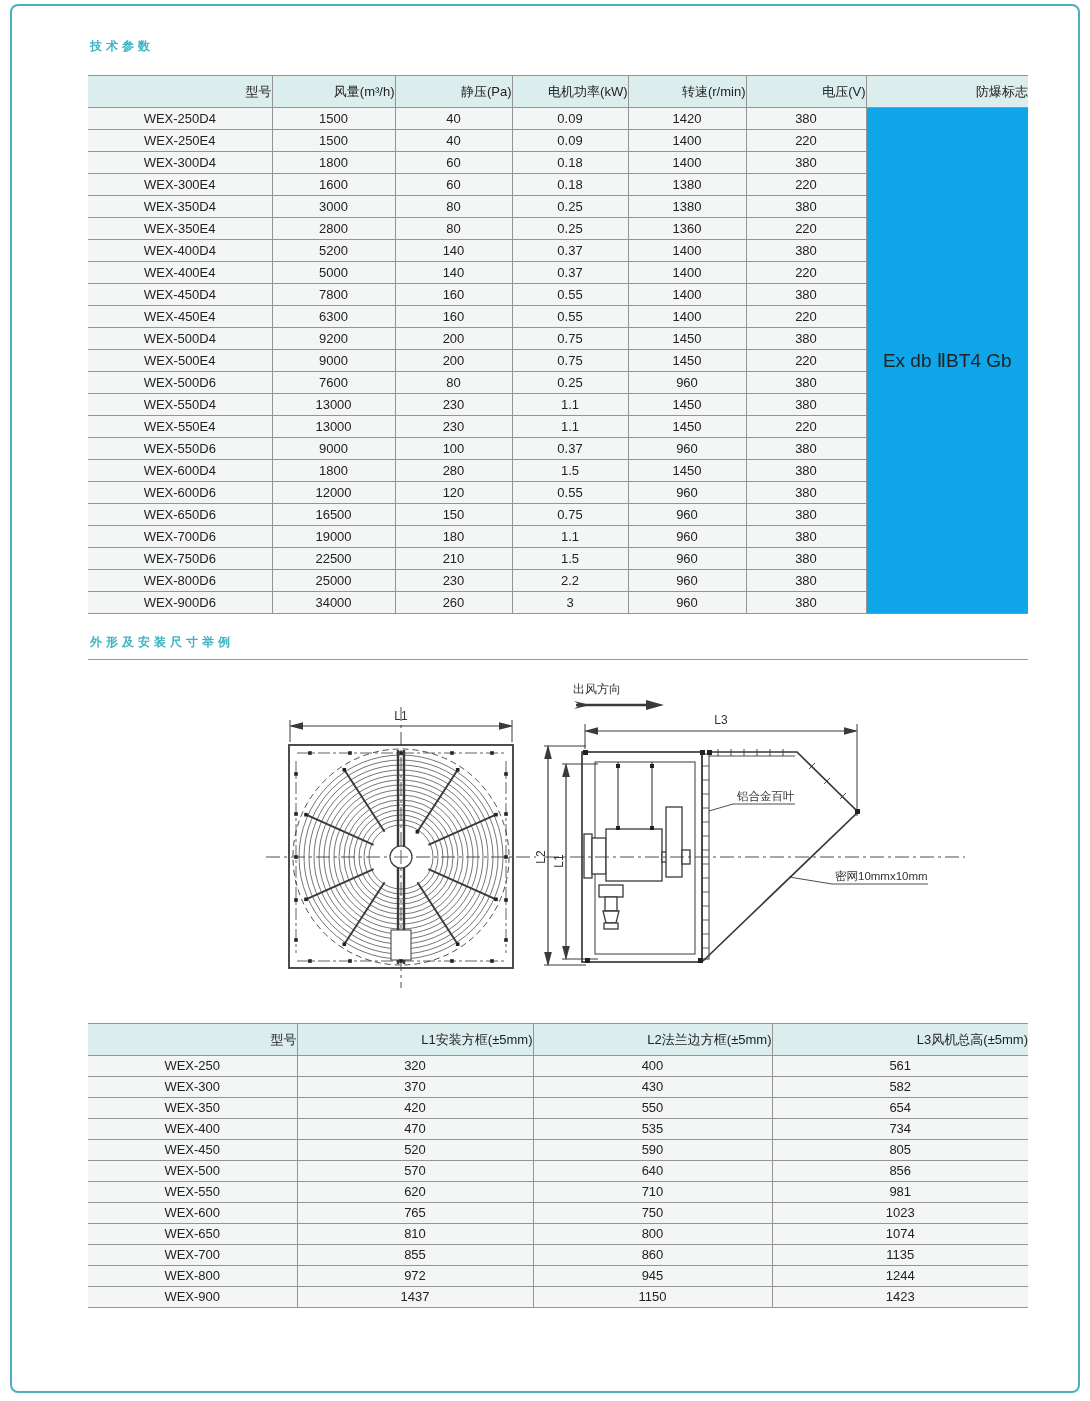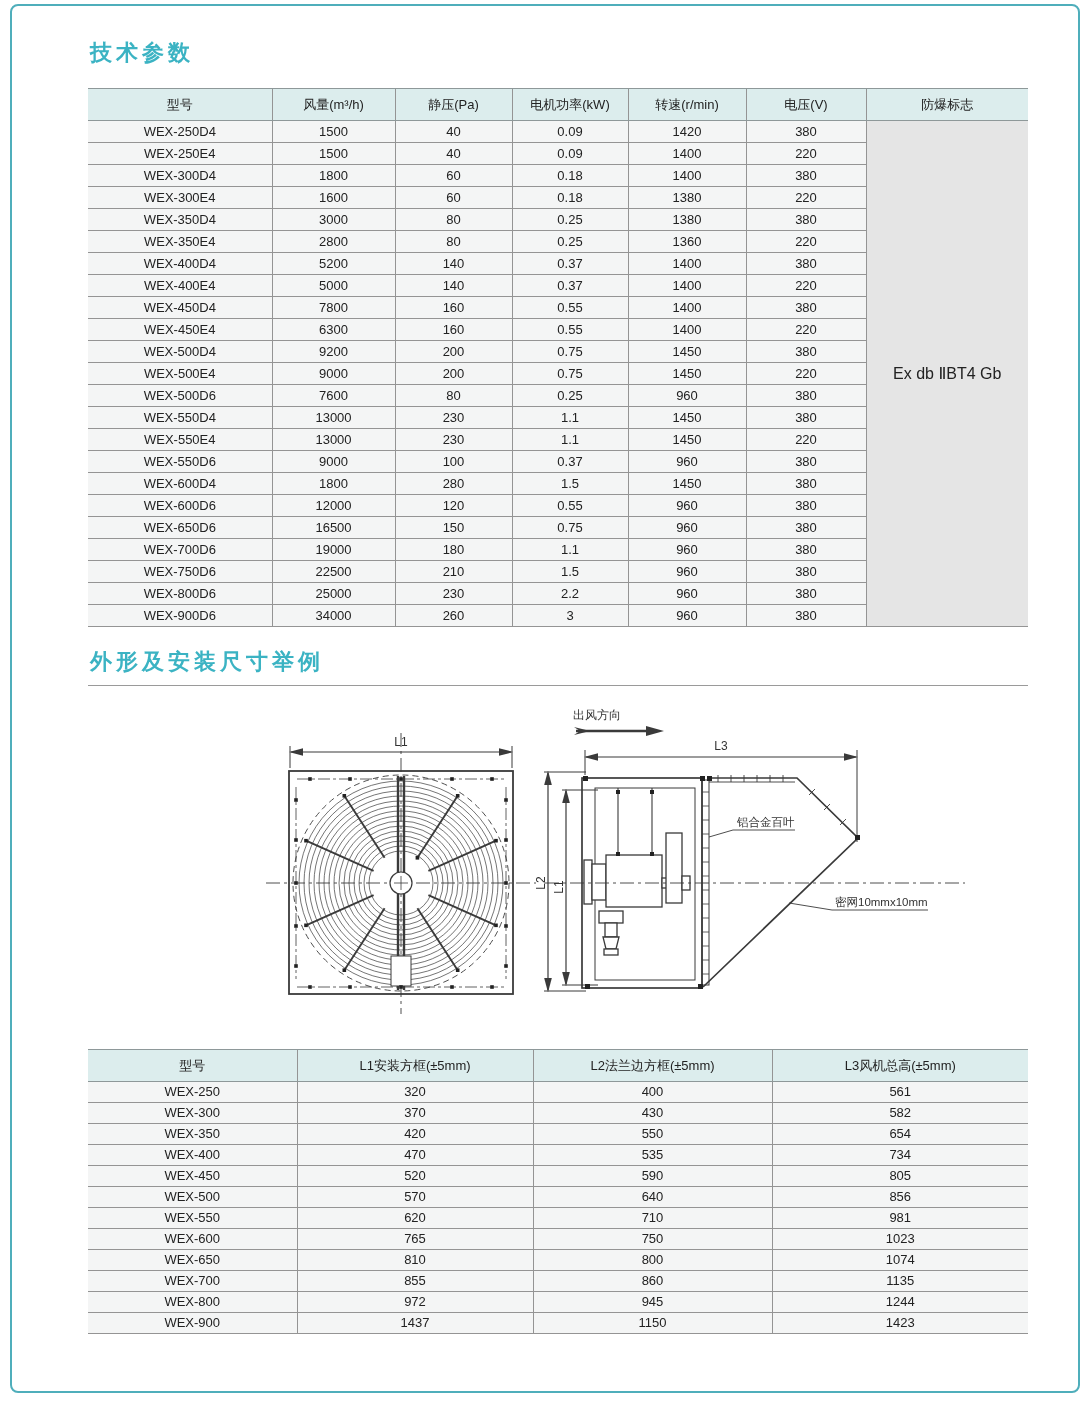--- a/index.html
+++ b/index.html
@@ -7,37 +7,37 @@
     width:1090px;height:1401px;position:relative;
     font-family:"Liberation Sans","DejaVu Sans",sans-serif;
     color:#2b2b2b;
   }
   .page-frame{
     position:absolute;left:10px;top:4px;right:10px;bottom:8px;
     border:2px solid #4FAEBB;border-radius:8px;pointer-events:none;
   }
   .content{position:absolute;left:88px;top:0;width:940px;}
   .section-title{
-    margin:38px 0 20px 2px;font-size:22px;font-weight:bold;
+    margin:38px 0 20px 2px;font-size:12px;font-weight:bold;
     color:#3BB3C3;letter-spacing:4px;
   }
   .section-title.second{margin-top:20px;margin-bottom:8px;}
   .title-rule{border:none;border-top:1px solid #9a9a9a;margin:0 0 14px 0;width:940px;}
   table{border-collapse:collapse;table-layout:fixed;width:940px;font-size:13px;}
   th{
     background:#DCEDED;font-weight:normal;color:#222;
     border-top:1px solid #8e9899;border-bottom:1px solid #8e9899;
-    height:31px;text-align:center;padding:0;
+    height:31px;text-align:right;padding:0;
   }
   td{
     background:#F4F5F5;color:#222;text-align:center;padding:0;
     border-bottom:1px solid #949494;height:21px;line-height:21px;
   }
   th + th, td + td{border-left:1px solid #949494;}
-  td.merged{background:#e5e5e5;font-size:16px;}
+  td.merged{background:#0ea5e9;font-size:19px;}
   #dim-table td{height:20px;line-height:20px;margin-top:44px;}
   .diagram-wrap{margin-top:14px;}
   svg text{fill:#333;font-family:"Liberation Sans","DejaVu Sans",sans-serif;}
 </style>
 </head>
 <body>
 
 <div class="page-frame"></div>
 
 <div class="content">

